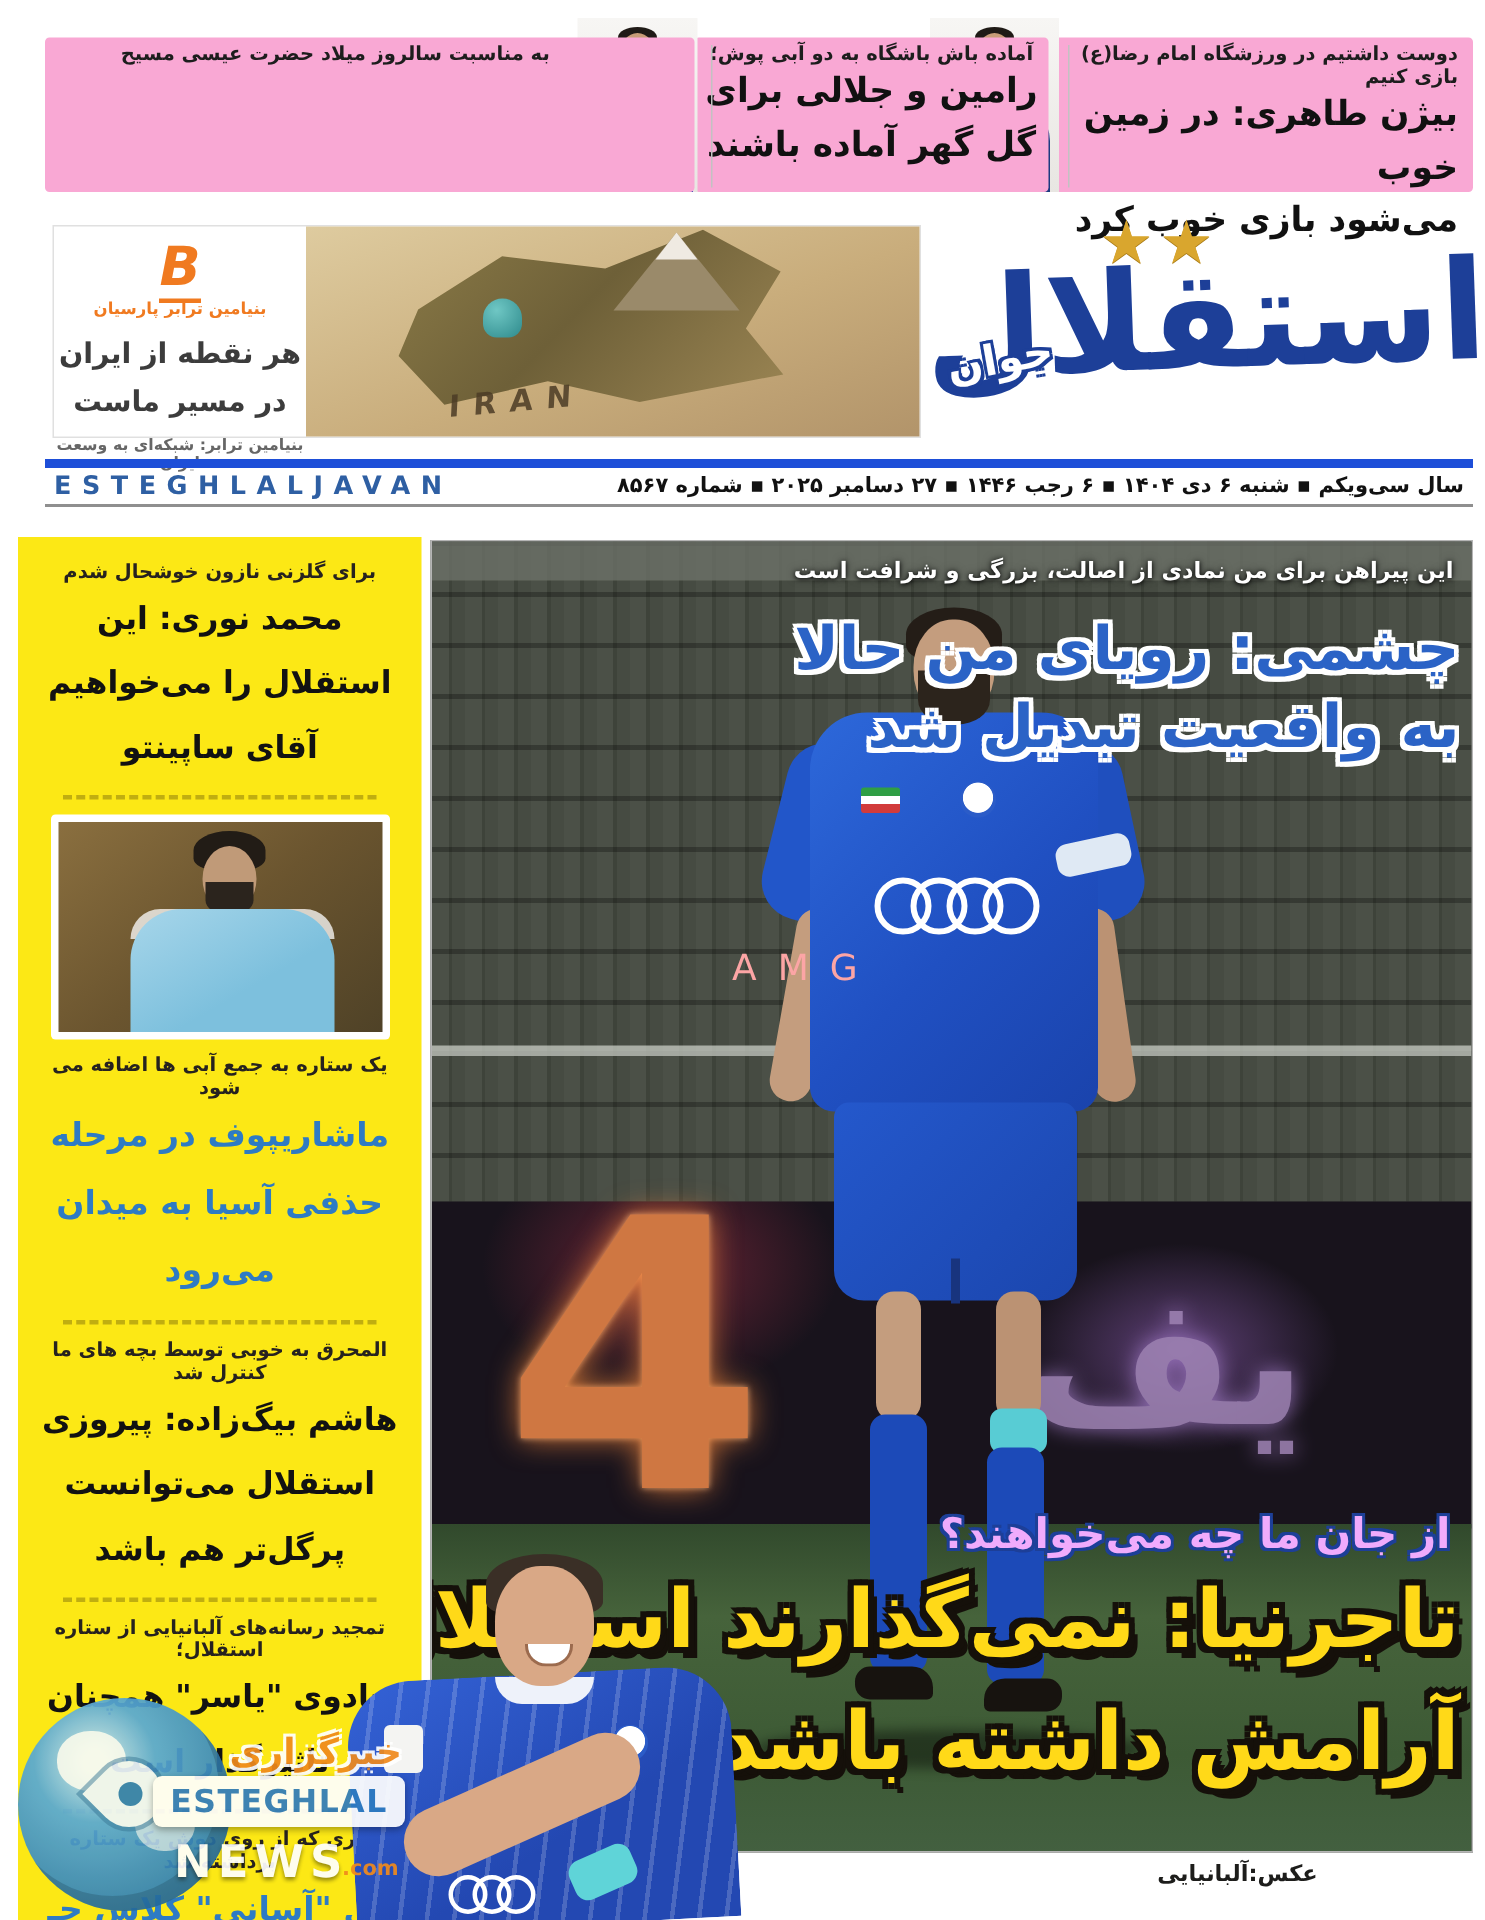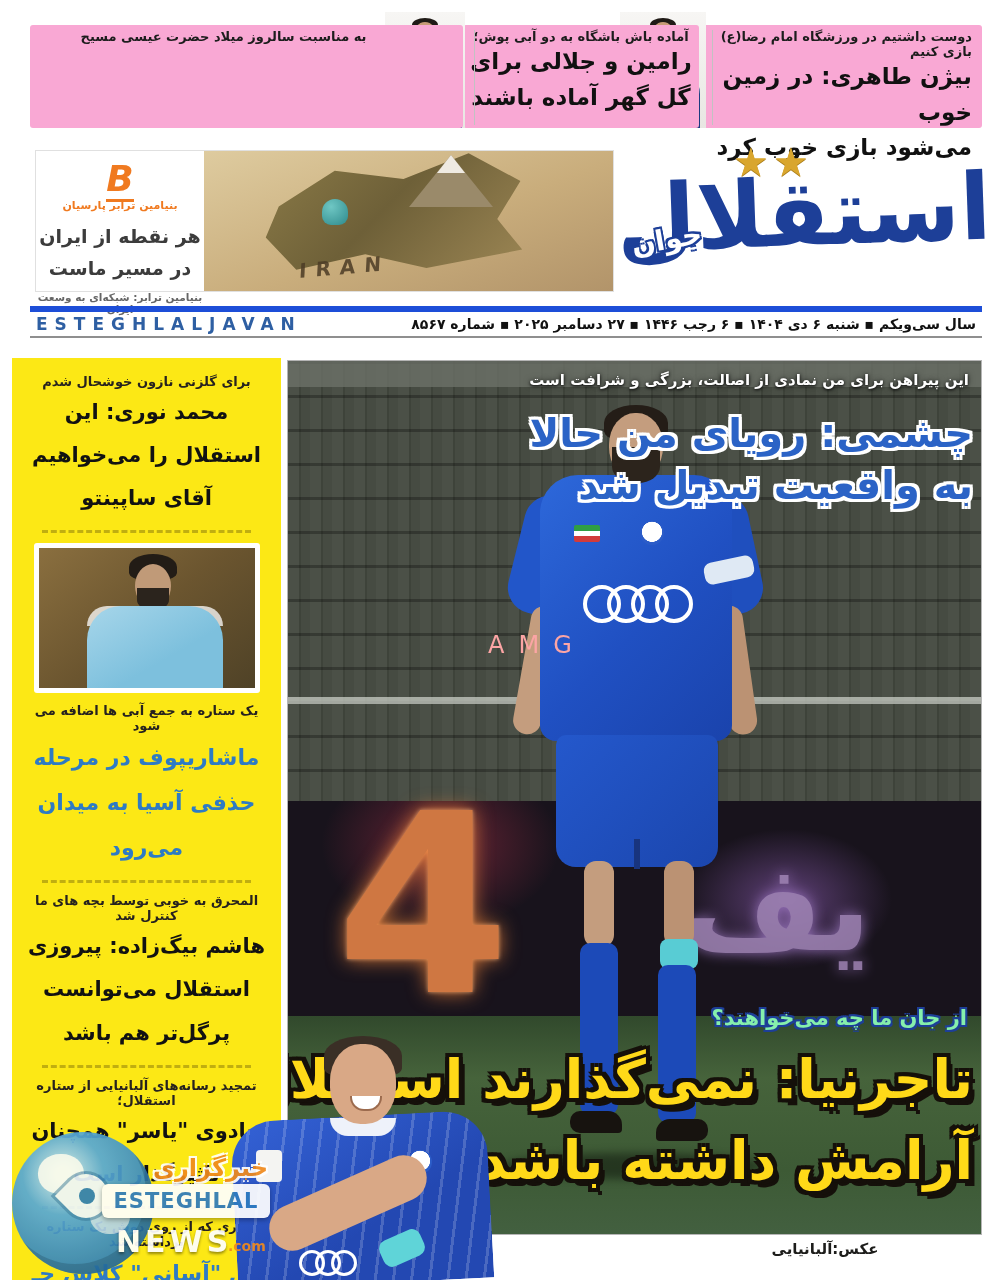--- a/index.html
+++ b/index.html
@@ -111,21 +111,21 @@
   .mp-sock-l{left:92px;top:534px;width:38px;height:172px;border-radius:10px;background:#1c4ab8;}
   .mp-sock-r{left:170px;top:556px;width:38px;height:158px;border-radius:10px;background:#1c4ab8;}
   .mp-boot-l{left:82px;top:702px;width:52px;height:22px;border-radius:10px 14px 4px 10px;background:#17130f;}
   .mp-boot-r{left:168px;top:710px;width:52px;height:22px;border-radius:14px 10px 10px 4px;background:#17130f;}
 
   
   .ph-kick-top{position:absolute;top:10px;right:12px;font-size:15px;font-weight:bold;color:#fff;
                text-shadow:0 1px 3px rgba(0,0,0,.95),0 0 6px rgba(0,0,0,.6);z-index:4;}
   .ph-hl-top{position:absolute;top:34px;right:8px;text-align:right;font-size:40px;line-height:1.3;font-weight:bold;color:#2b63c6;z-index:4;
       text-shadow:-3px -3px 0 #fff,3px -3px 0 #fff,-3px 3px 0 #fff,3px 3px 0 #fff,0 -3px 0 #fff,0 3px 0 #fff,-3px 0 0 #fff,3px 0 0 #fff;margin-top:12px;}
-  .ph-kick-bot{position:absolute;top:645px;right:14px;font-size:21px;font-weight:bold;color:#86efac;z-index:4;
+  .ph-kick-bot{position:absolute;top:645px;right:14px;font-size:28px;font-weight:bold;color:#f0abfc;z-index:4;
       text-shadow:-2px -2px 0 #1d3f98,2px -2px 0 #1d3f98,-2px 2px 0 #1d3f98,2px 2px 0 #1d3f98,0 2px 0 #1d3f98,0 -2px 0 #1d3f98;}
   .ph-hl-main{position:absolute;top:678px;right:8px;text-align:right;font-size:54px;line-height:1.5;font-weight:bold;color:#ffd918;z-index:4;white-space:nowrap;
       text-shadow:-4px -4px 0 #15100a,4px -4px 0 #15100a,-4px 4px 0 #15100a,4px 4px 0 #15100a,0 -4px 0 #15100a,0 4px 0 #15100a,-4px 0 0 #15100a,4px 0 0 #15100a,6px 7px 0 #15100a;}
 
   .credit{left:740px;top:1240px;width:170px;text-align:center;font-size:15px;font-weight:bold;color:#1d1d1b;}
 
   
   .cut{left:212px;top:1038px;width:290px;height:242px;z-index:6;}
   .cut div{position:absolute;}
   .c-hair{left:112px;top:-2px;width:78px;height:40px;border-radius:50% 50% 20% 20%;background:#3a2f26;}

